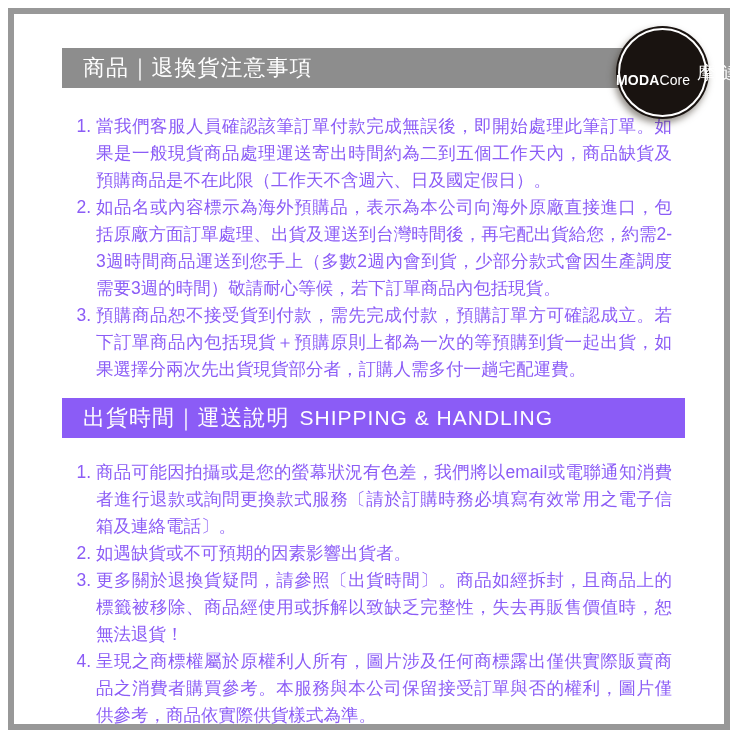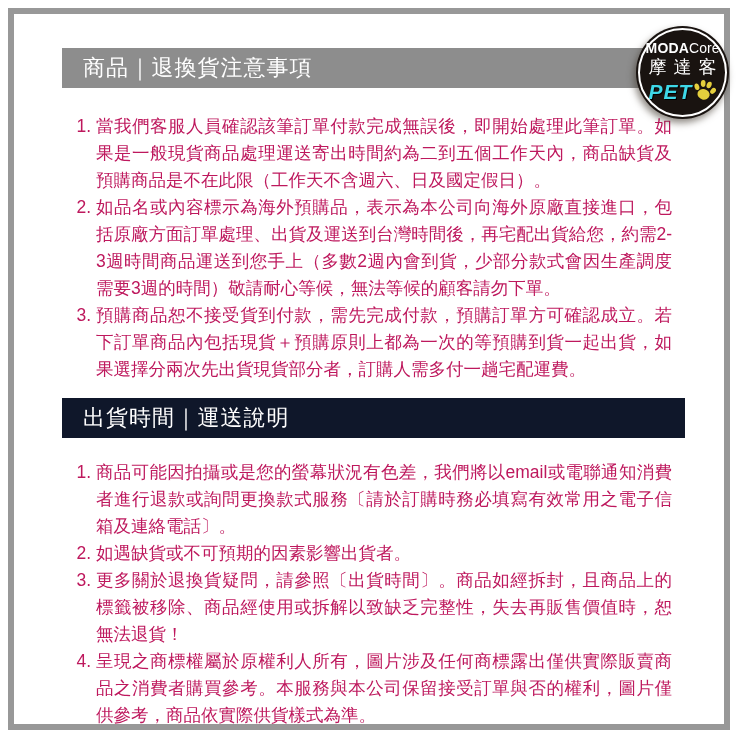--- a/index.html
+++ b/index.html
@@ -8,26 +8,26 @@
   .frame{position:absolute;left:8px;top:8px;width:722px;height:722px;border:6px solid #989898;box-sizing:border-box;background:#ffffff;}
   .content{position:relative;width:100%;height:100%;}
 
   .section-bar{margin-left:48px;width:623px;height:40px;display:flex;align-items:center;box-sizing:border-box;padding-left:21px;background:#8d8d8d;}
   .bar-cn{color:#ffffff;font-size:22px;letter-spacing:1px;font-weight:400;}
   .bar-en{color:#ffffff;font-size:21px;letter-spacing:1px;margin-left:10px;font-weight:400;}
   .bar-top{margin-top:34px;}
   .bar-mid{margin-top:15px;}
 
   ol.notes{margin:25px 16px 0 52px;padding:0 0 0 30px;width:576px;list-style:decimal outside;
-           font-size:17.5px;line-height:27px;color:#be185d;}
+           font-size:17.5px;line-height:27px;color:#8b5cf6;}
   ol.notes li{margin:0;padding:0;text-align:justify;}
   ol.notes.second{margin-top:21px;}
 
-  .logo{position:absolute;left:636px;top:26px;width:93px;height:93px;border-radius:50%;
-        background:#191310;z-index:5;display:flex;flex-direction:column;align-items:center;
+  .logo{position:absolute;left:616px;top:26px;width:93px;height:93px;border-radius:50%;
+        background:#191310;z-index:5;display:flex;align-items:center;
         box-shadow:-2px 4px 7px rgba(55,45,35,0.55);}
   .logo::before{content:"";position:absolute;left:2px;top:2px;right:2px;bottom:2px;
         border:2px solid #ffffff;border-radius:50%;pointer-events:none;}
   .logo-row1{margin-top:15px;color:#ffffff;font-size:14px;line-height:15px;white-space:nowrap;}
   .logo-row1 .bold{font-weight:700;letter-spacing:0.2px;}
   .logo-row1 .light{font-weight:400;}
   .logo-row2{color:#ffffff;font-size:18px;line-height:20px;letter-spacing:7px;margin-top:1px;margin-left:7px;white-space:nowrap;}
   .logo-row3{display:flex;align-items:center;margin-top:4px;}
   .pet-text{font-size:21px;font-weight:700;font-style:italic;letter-spacing:1px;
             text-shadow:1px 1px 0 #000000;line-height:22px;}
@@ -39,26 +39,27 @@
 <div class="page">
   <div class="frame">
     <div class="content">
 
       <div class="section-bar bar-top" style="background-color: rgb(141, 141, 141);">
         <span class="bar-cn">商品｜退換貨注意事項</span>
       </div>
 
       <ol class="notes">
           <li class="note-item">當我們客服人員確認該筆訂單付款完成無誤後，即開始處理此筆訂單。如果是一般現貨商品處理運送寄出時間約為二到五個工作天內，商品缺貨及預購商品是不在此限（工作天不含週六、日及國定假日）。</li>
-          <li class="note-item">如品名或內容標示為海外預購品，表示為本公司向海外原廠直接進口，包括原廠方面訂單處理、出貨及運送到台灣時間後，再宅配出貨給您，約需2-3週時間商品運送到您手上（多數2週內會到貨，少部分款式會因生產調度需要3週的時間）敬請耐心等候，無法等候的顧客請勿下單。</li>
+          <li class="note-item">如品名或內容標示為海外預購品，表示為本公司向海外原廠直接進口，包括原廠方面訂單處理、出貨及運送到台灣時間後，再宅配出貨給您，約需2-3週時間商品運送到您手上（多數2週內會到貨，少部分款式會因生產調度需要3週的時間）敬請耐心等候，若下訂單商品內包括現貨。</li>
           <li class="note-item">預購商品恕不接受貨到付款，需先完成付款，預購訂單方可確認成立。若下訂單商品內包括現貨＋預購原則上都為一次的等預購到貨一起出貨，如果選擇分兩次先出貨現貨部分者，訂購人需多付一趟宅配運費。</li>
         </ol>
 
-      <div class="section-bar bar-mid" style="background-color: #0f172a;">
+      <div class="section-bar bar-mid" style="background-color: #8b5cf6;">
         <span class="bar-cn">出貨時間｜運送說明</span>
+        <span class="bar-en">SHIPPING &amp; HANDLING</span>
       </div>
 
       <ol class="notes second">
           <li class="note-item">商品可能因拍攝或是您的螢幕狀況有色差，我們將以email或電聯通知消費者進行退款或詢問更換款式服務〔請於訂購時務必填寫有效常用之電子信箱及連絡電話〕。</li>
           <li class="note-item">如遇缺貨或不可預期的因素影響出貨者。</li>
           <li class="note-item">更多關於退換貨疑問，請參照〔出貨時間〕。商品如經拆封，且商品上的標籤被移除、商品經使用或拆解以致缺乏完整性，失去再販售價值時，恕無法退貨！</li>
           <li class="note-item">呈現之商標權屬於原權利人所有，圖片涉及任何商標露出僅供實際販賣商品之消費者購買參考。本服務與本公司保留接受訂單與否的權利，圖片僅供參考，商品依實際供貨樣式為準。</li>
         </ol>
 
     </div>

